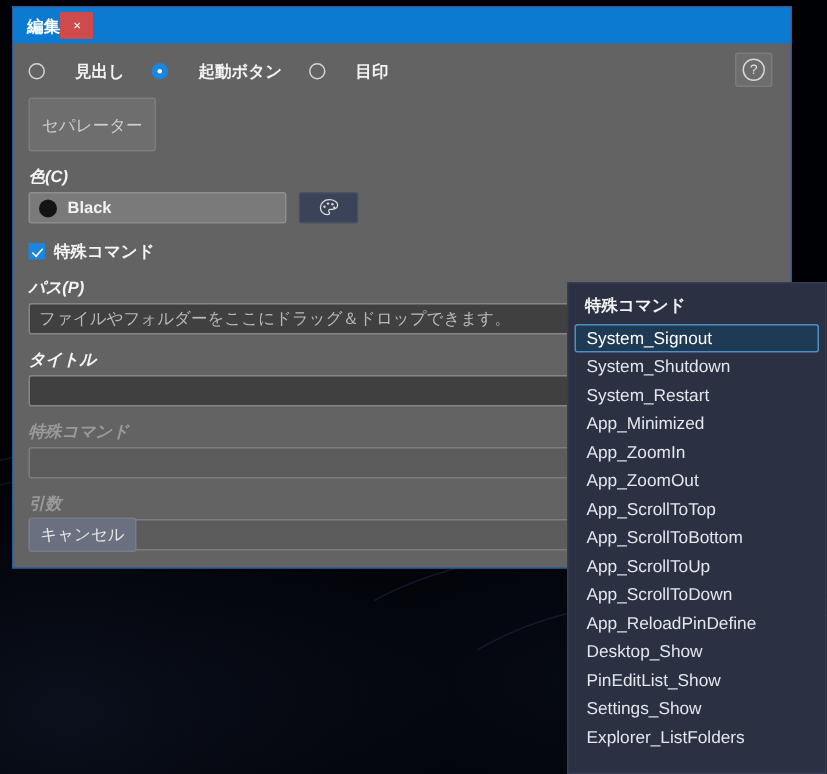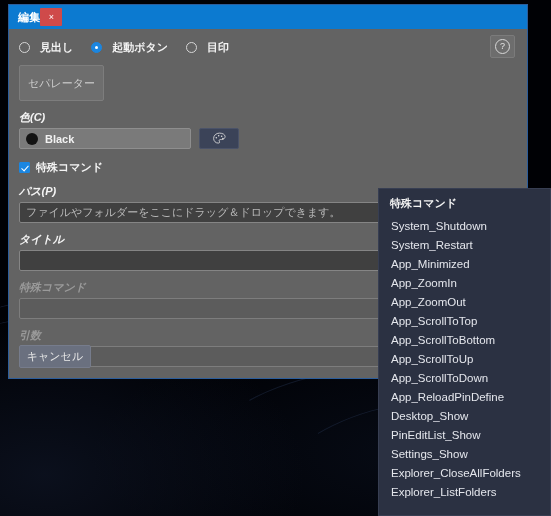--- a/index.html
+++ b/index.html
@@ -84,21 +84,21 @@
   
   #radio-row {
     display: flex;
     align-items: center;
     gap: 18px;
     height: 18px;
   }
   .radio {
     display: flex;
     align-items: center;
-    gap: 10px;
+    gap: 20px;
     cursor: pointer;
   }
   .radio .dot {
     width: 11px;
     height: 11px;
     border-radius: 50%;
     border: 1px solid #d6d6d6;
     box-sizing: border-box;
     background: transparent;
     position: relative;
@@ -425,29 +425,29 @@
         <div id="cancel-btn">キャンセル</div>
       </div>
     </div>
 
   </div>
 </div>
 
 <div id="dropdown">
   <div id="dropdown-header">特殊コマンド</div>
   <div id="dropdown-list">
+      <div class="dd-item selected">System_Signout</div>
       <div class="dd-item">System_Shutdown</div>
       <div class="dd-item">System_Restart</div>
       <div class="dd-item">App_Minimized</div>
       <div class="dd-item">App_ZoomIn</div>
       <div class="dd-item">App_ZoomOut</div>
       <div class="dd-item">App_ScrollToTop</div>
       <div class="dd-item">App_ScrollToBottom</div>
       <div class="dd-item">App_ScrollToUp</div>
       <div class="dd-item">App_ScrollToDown</div>
       <div class="dd-item">App_ReloadPinDefine</div>
       <div class="dd-item">Desktop_Show</div>
       <div class="dd-item">PinEditList_Show</div>
       <div class="dd-item">Settings_Show</div>
-      <div class="dd-item">Explorer_CloseAllFolders</div>
       <div class="dd-item">Explorer_ListFolders</div>
     </div>
 </div>
 
 </body></html>

